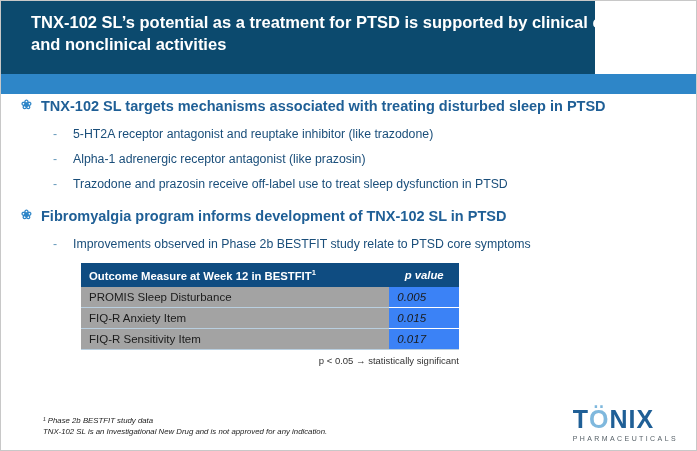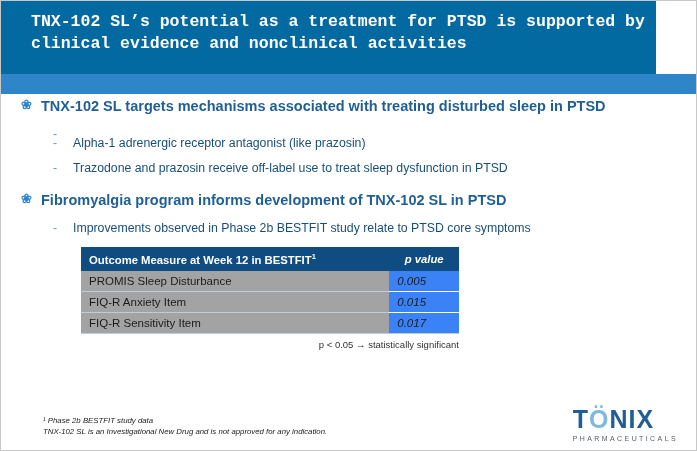--- a/index.html
+++ b/index.html
@@ -20,24 +20,23 @@
     height: 451px;
     box-sizing: border-box;
     border: 1px solid #c8c8c8;
     background: #ffffff;
     overflow: hidden;
   }
   
   .title-band {
     position: absolute;
     left: 0; top: 0;
-    width: 655px;
+    width: 594px;
     height: 73px;
-    background: #0369a1;
-    font-family: Liberation Mono, monospace;
+    background: #0c4a6e;
   }
   .title-text {
     position: absolute;
     left: 30px;
     top: 10px;
     width: 640px;
     color: #ffffff;
     font-size: 16.5px;
     font-weight: bold;
     line-height: 1.35;
@@ -199,20 +198,21 @@
 
     <div class="l1">
       <span class="bullet-glyph">❀</span>
       <span>TNX-102 SL targets mechanisms associated with treating disturbed sleep in PTSD</span>
     </div>
 
     <div class="sp12"></div>
 
     <div class="l2">
       <span class="dash">-</span>
+      <span>5-HT2A receptor antagonist and reuptake inhibitor (like trazodone)</span>
     </div>
     <div class="sp9"></div>
     <div class="l2">
       <span class="dash">-</span>
       <span>Alpha-1 adrenergic receptor antagonist (like prazosin)</span>
     </div>
     <div class="sp9"></div>
     <div class="l2">
       <span class="dash">-</span>
       <span>Trazodone and prazosin receive off-label use to treat sleep dysfunction in PTSD</span>

